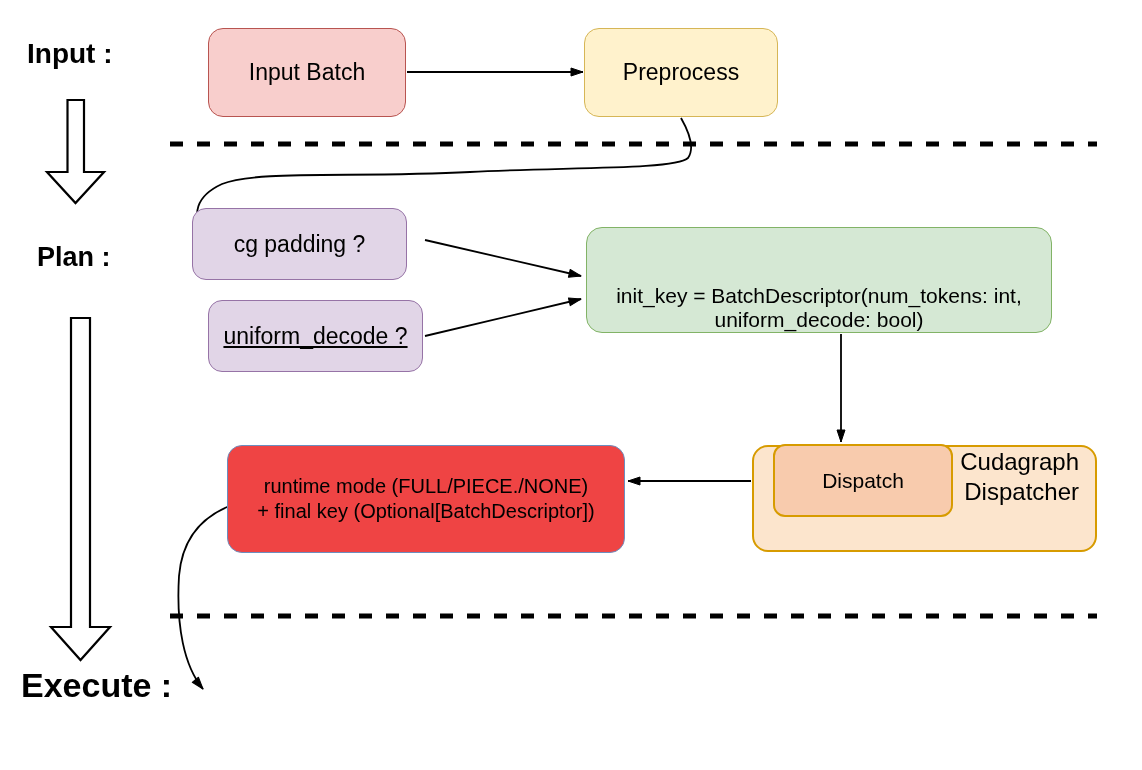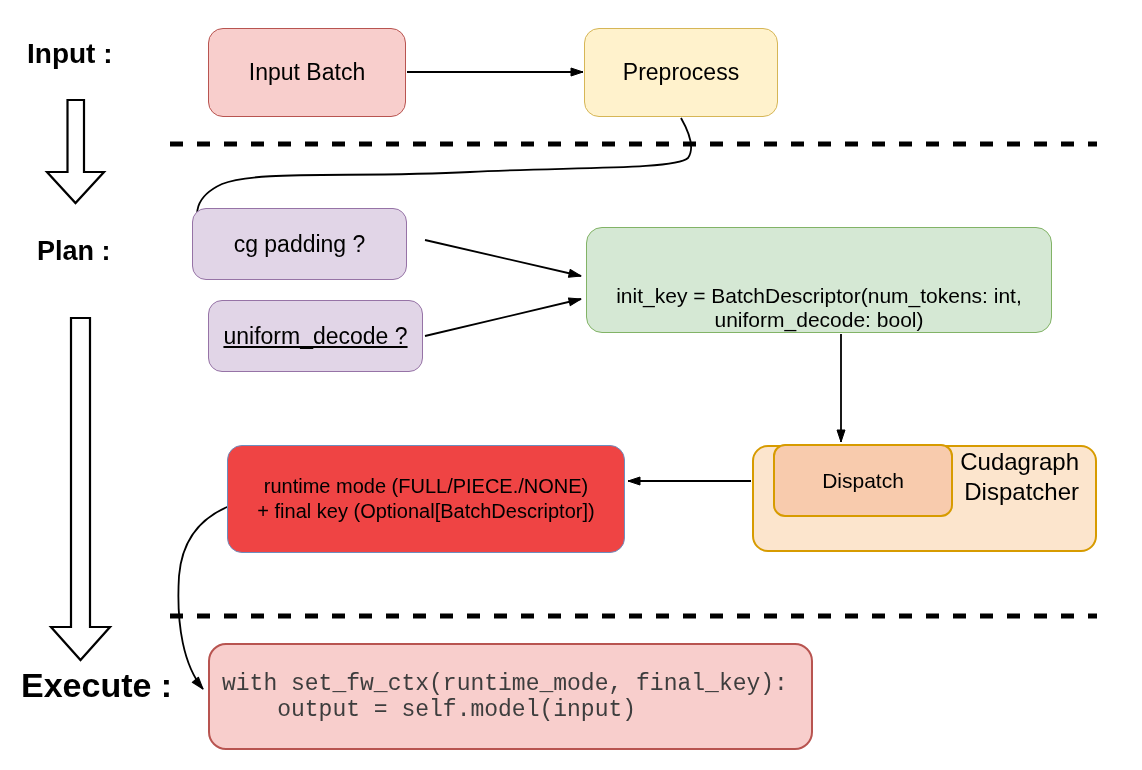--- a/index.html
+++ b/index.html
@@ -2,21 +2,21 @@
 <html><head>
 <meta charset="utf-8">
 <style>
   html,body{margin:0;padding:0;background:#ffffff;}
   #canvas{position:relative;width:1142px;height:770px;background:#ffffff;overflow:hidden;
           font-family:"Liberation Sans",sans-serif;}
   #wires{position:absolute;left:0;top:0;width:1142px;height:770px;}
 
   .stage-label{position:absolute;font-weight:bold;color:#000;white-space:nowrap;}
   #lbl-input{left:27px;top:38px;font-size:28px;}
-  #lbl-plan{left:37px;top:236px;font-size:27px;}
+  #lbl-plan{left:37px;top:242px;font-size:27px;}
   #lbl-execute{left:21px;top:666px;font-size:34px;}
 
   .node{position:absolute;box-sizing:border-box;border:1.6px solid #000;border-radius:14px;
         display:flex;flex-direction:column;align-items:center;justify-content:center;
         text-align:center;color:#000;}
   .node .ln{display:block;}
 
   #n-input-batch{left:208px;top:28px;width:198px;height:89px;font-size:23px;border-radius:15px;}
   #n-preprocess{left:584px;top:28px;width:194px;height:89px;font-size:23px;border-radius:15px;}
   #n-cg-padding{left:192px;top:208px;width:215px;height:72px;font-size:23px;}
@@ -97,18 +97,14 @@
 
   <div class="node" id="n-dispatch" style="background: rgb(248, 203, 173); border-color: rgb(215, 155, 0);">
     <span class="ln">Dispatch</span>
   </div>
 
   <div class="node" id="n-runtime" style="background: #ef4444; border-color: rgb(108, 142, 191);">
     <span class="ln">runtime mode (FULL/PIECE./NONE)</span>
     <span class="ln">+ final key (Optional[BatchDescriptor])</span>
   </div>
 
-  <div class="node" id="n-execute-code" style="background: rgb(248, 206, 204); border-color: rgb(184, 84, 80); color: rgb(61, 61, 61);">
-    <span class="ln">with set_fw_ctx(runtime_mode, final_key):</span>
-    <span class="ln">    output = self.model(input)</span>
-  </div>
 
 </div>
 
 </body></html>

